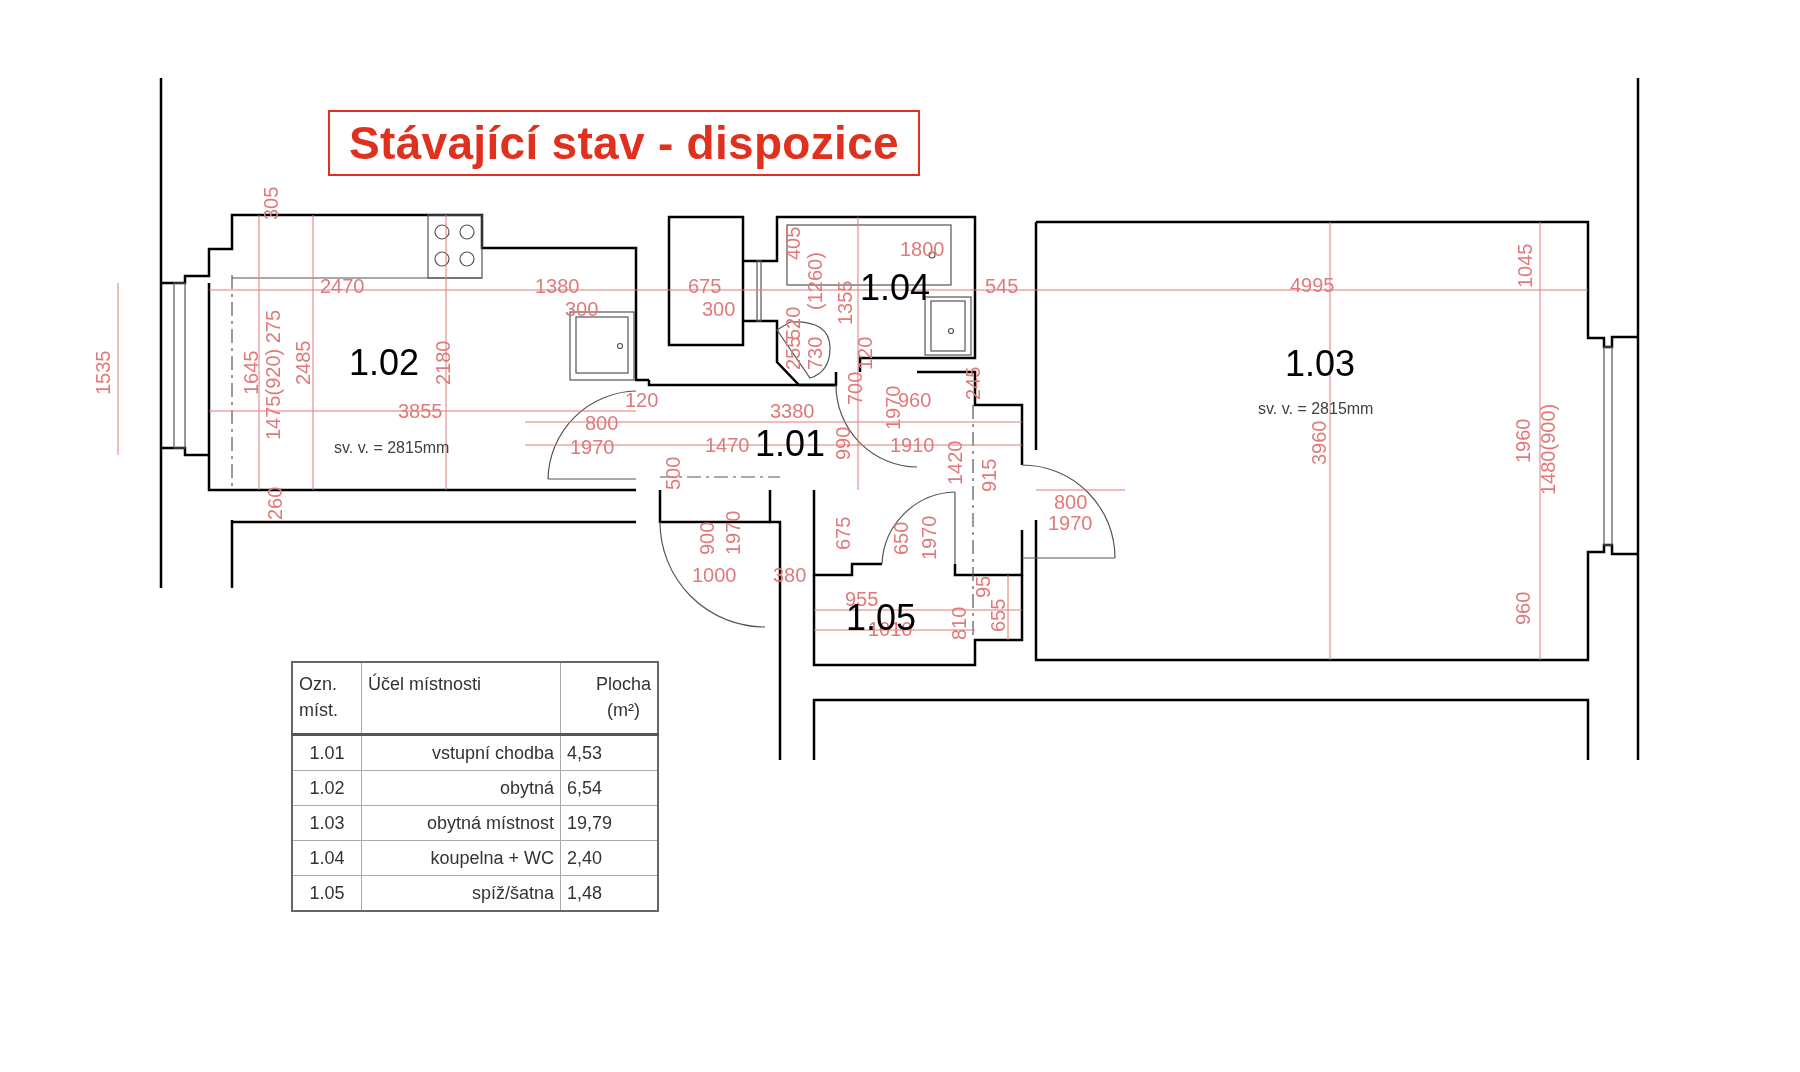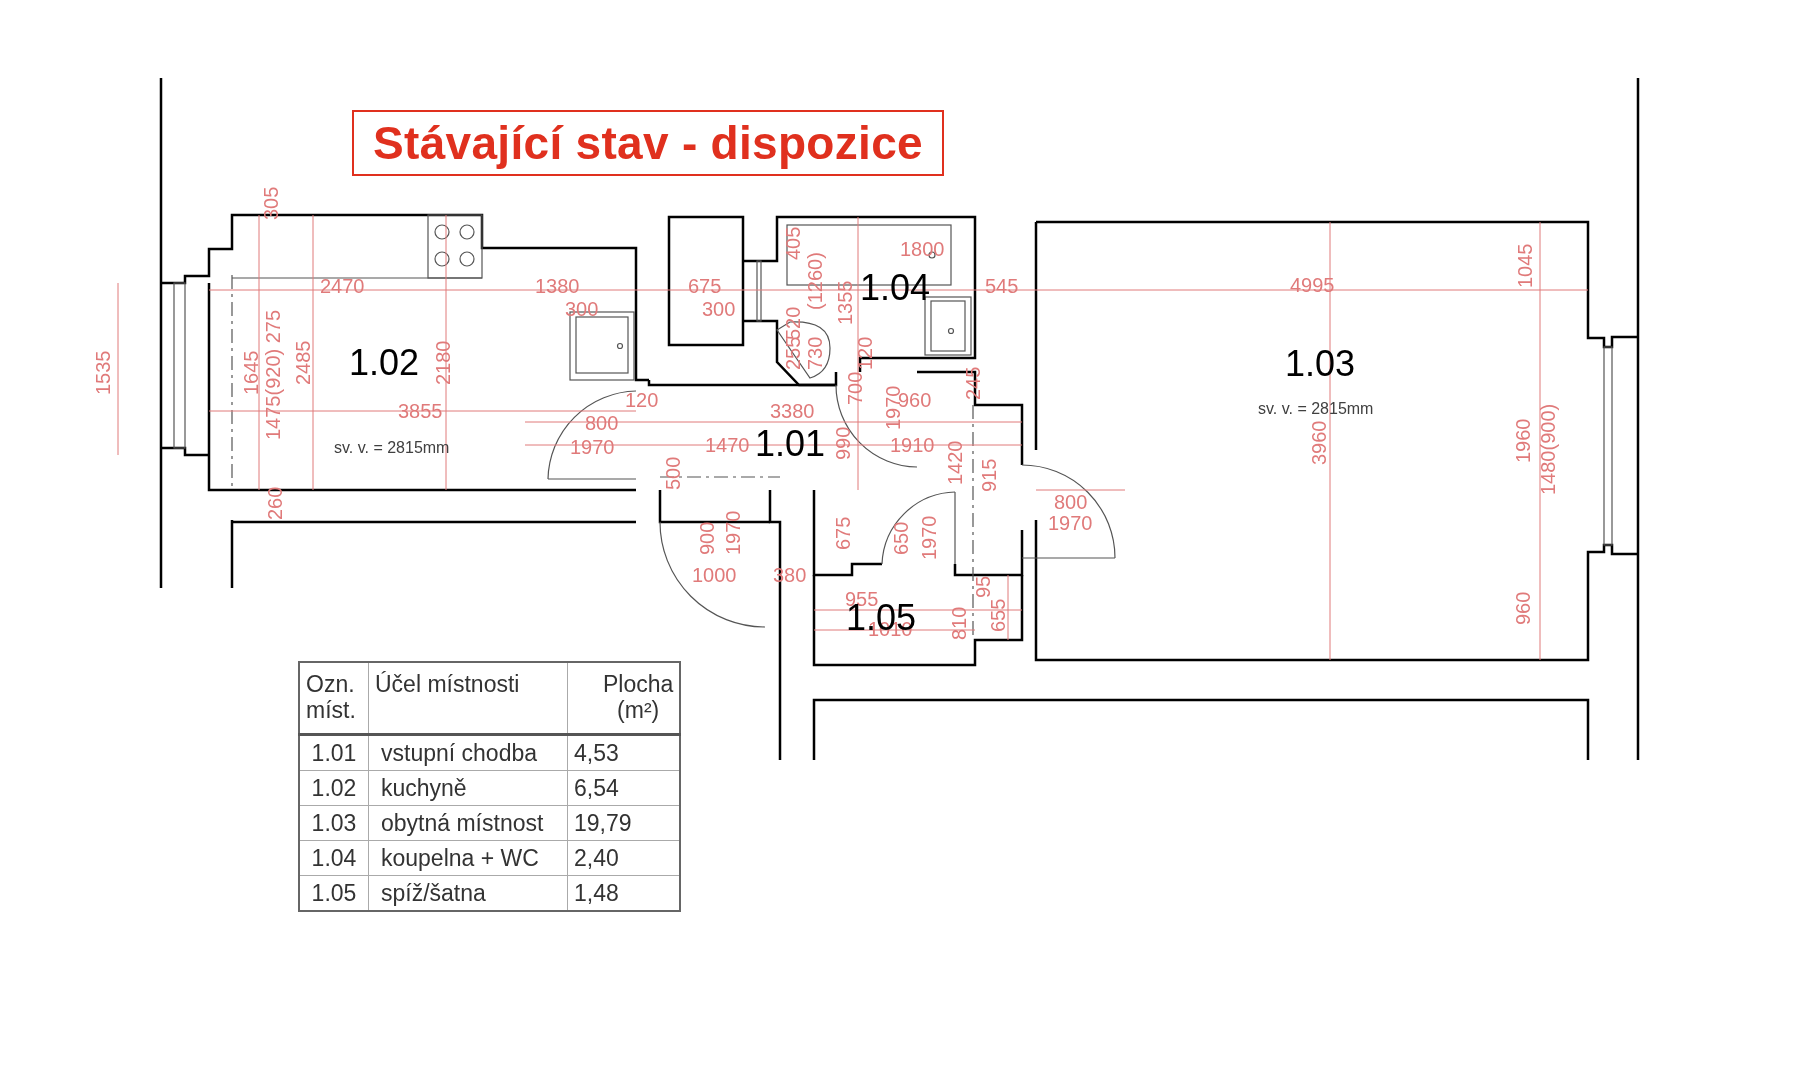--- a/index.html
+++ b/index.html
@@ -1,32 +1,32 @@
 <!DOCTYPE html>
 <html><head>
 <meta charset="utf-8">
 <style>
   html, body { margin:0; padding:0; background:#ffffff; }
   body { width:1800px; height:1072px; position:relative; overflow:hidden; font-family:"Liberation Sans", sans-serif; }
   #plan { position:absolute; left:0; top:0; width:1800px; height:1072px; }
   .title-box {
-    position:absolute; left:352px; top:110px; width:592px; height:66px;
+    position:absolute; left:328px; top:110px; width:592px; height:66px;
     border:2px solid #e0301e; box-sizing:border-box;
     color:#e0301e; font-weight:bold; font-size:46px; line-height:62px;
     text-align:center; font-family:"Liberation Sans", sans-serif; letter-spacing:0.3px;
   }
   .room-label { position:absolute; color:#000; font-size:36px; font-family:"Liberation Sans", sans-serif; line-height:1; }
   .sv { position:absolute; color:#404040; font-size:16px; font-family:"Liberation Sans", sans-serif; line-height:1; }
   .dim { fill:#e07a7a; font-family:"Liberation Sans", sans-serif; font-size:20px; }
   table.areas {
-    position:absolute; left:298px; top:661px; border-collapse:collapse;
-    font-family:"Liberation Sans", sans-serif; font-size:23px; color:#333;
+    position:absolute; left:291px; top:661px; border-collapse:collapse;
+    font-family:"Liberation Sans", sans-serif; font-size:18px; color:#333;
     border:2px solid #666;
   }
-  table.areas td, table.areas th { border:1px solid #aaa; padding:0 6px; height:34px; font-weight:normal; }
+  table.areas td, table.areas th { border:1px solid #aaa; padding:0 6px; height:34px; font-weight:normal;text-align:right; }
   table.areas th { text-align:left; vertical-align:top; padding-top:8px; height:62px; line-height:26px; }
   table.areas thead tr { border-bottom:3px solid #555; }
   table.areas td.id { width:56px; text-align:center; }
   table.areas td.use { width:180px; padding-left:12px; }
   table.areas td.area { width:66px; text-align:left; padding-right:20px; }
   table.areas th.h-area { text-align:center;padding-left:35px; }
   table.areas tr.total td { border-top:2px solid #666; }
 </style>
 </head>
 <body>
@@ -194,21 +194,21 @@
     </tr>
   </thead>
   <tbody>
     <tr>
       <td class="id">1.01</td>
       <td class="use">vstupní chodba</td>
       <td class="area">4,53</td>
     </tr>
     <tr>
       <td class="id">1.02</td>
-      <td class="use">kuchyně</td>
+      <td class="use">obytná</td>
       <td class="area">6,54</td>
     </tr>
     <tr>
       <td class="id">1.03</td>
       <td class="use">obytná místnost</td>
       <td class="area">19,79</td>
     </tr>
     <tr>
       <td class="id">1.04</td>
       <td class="use">koupelna + WC</td>

